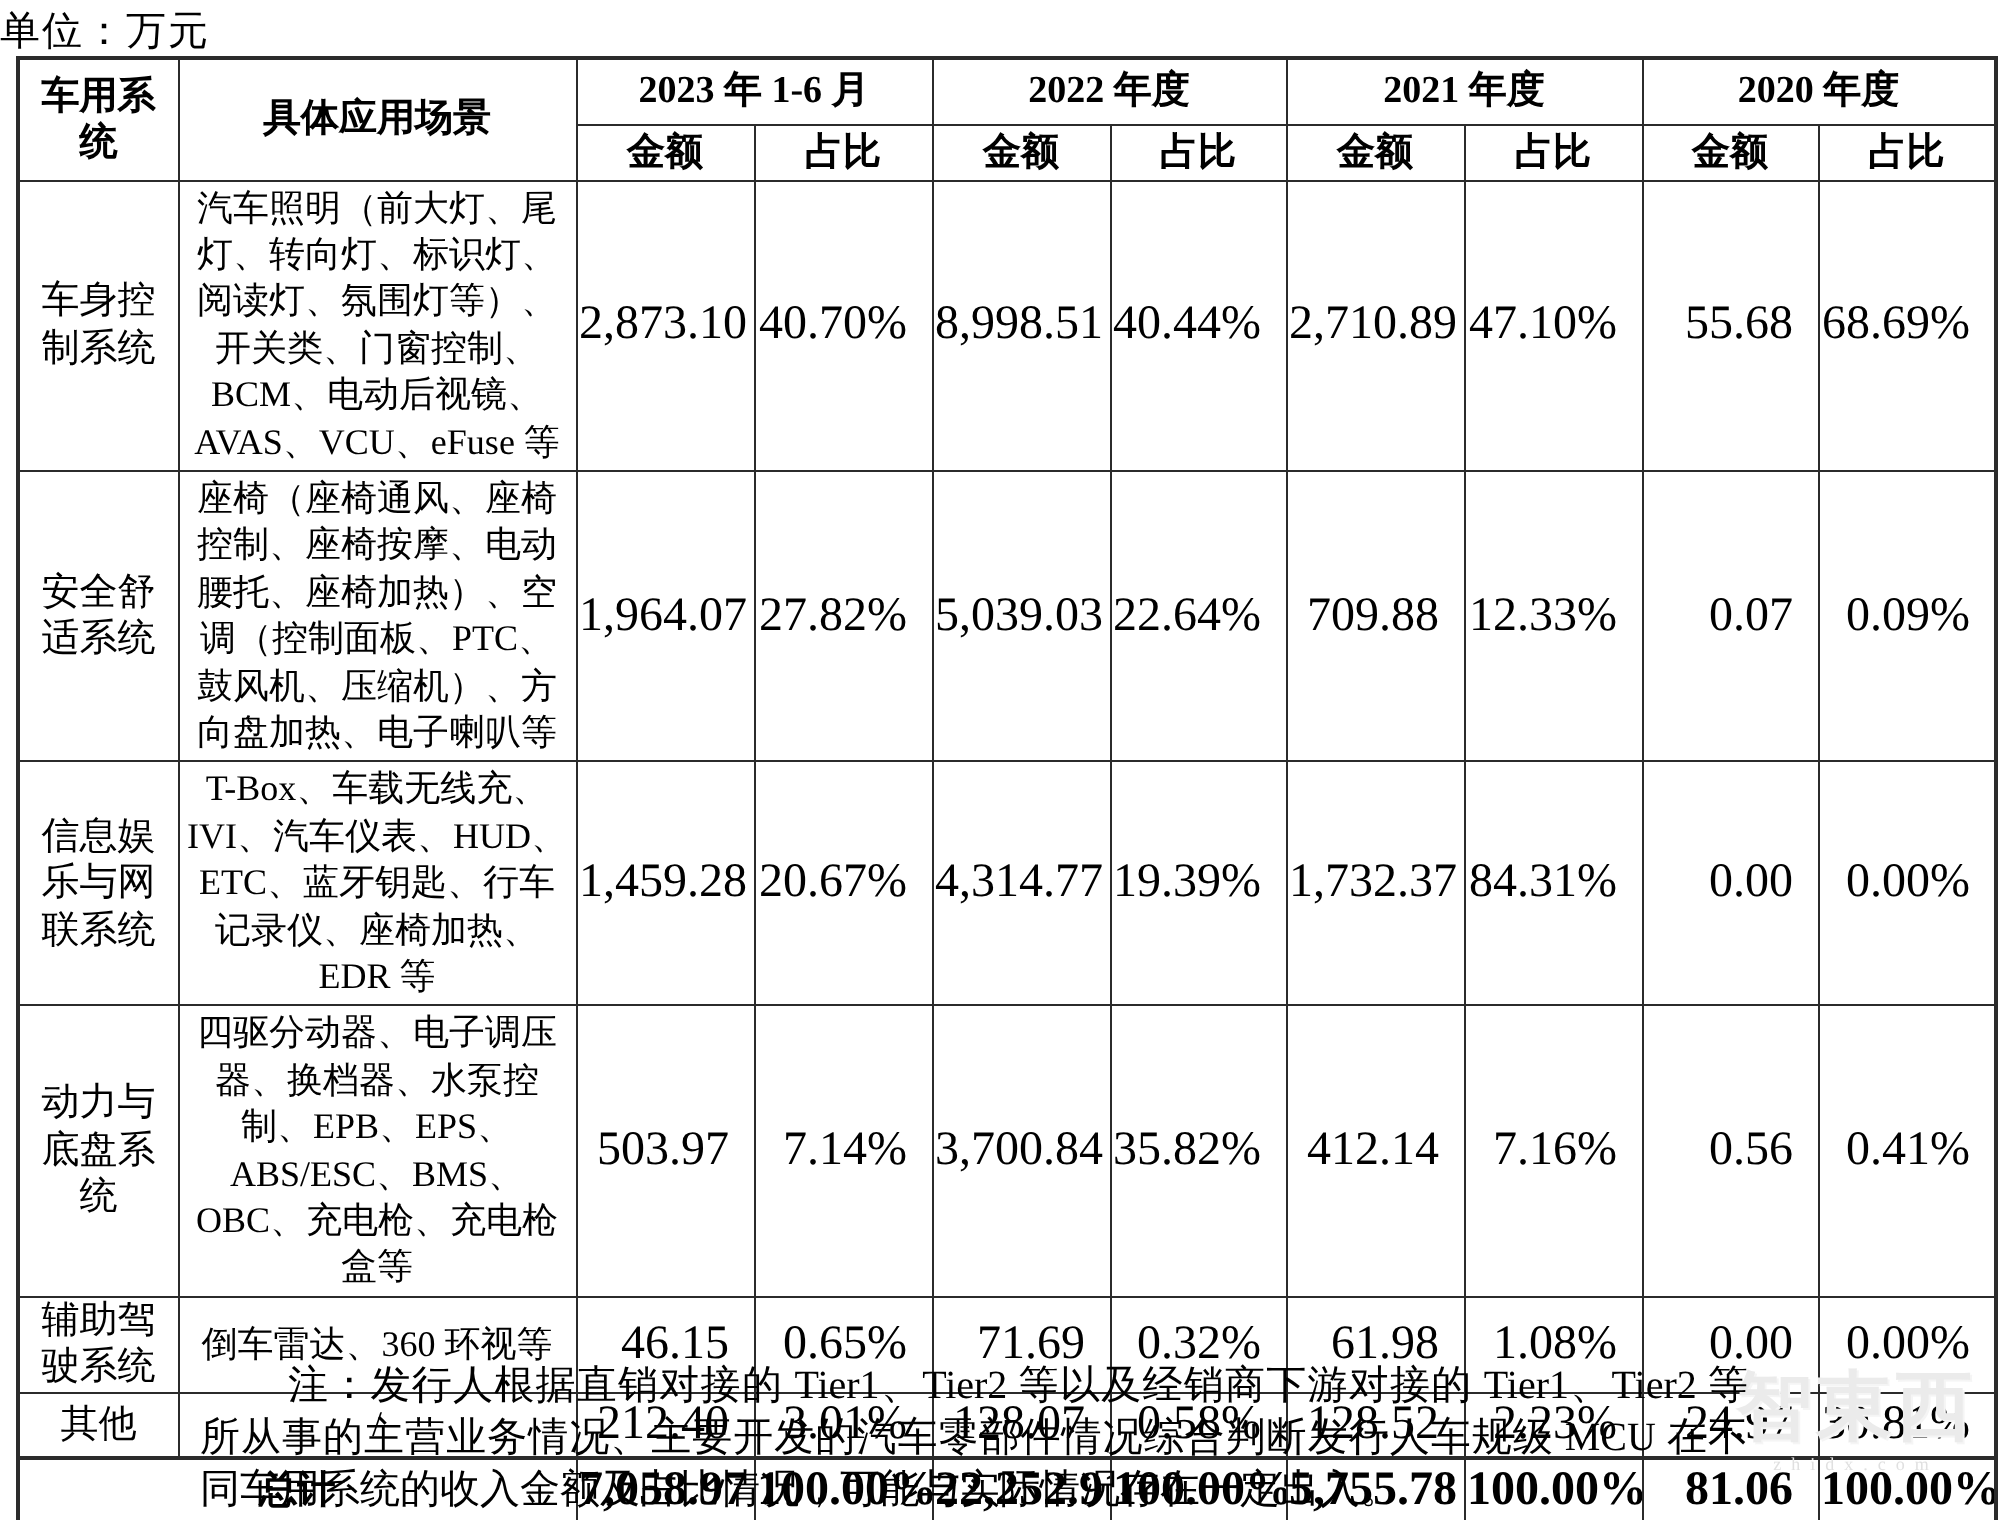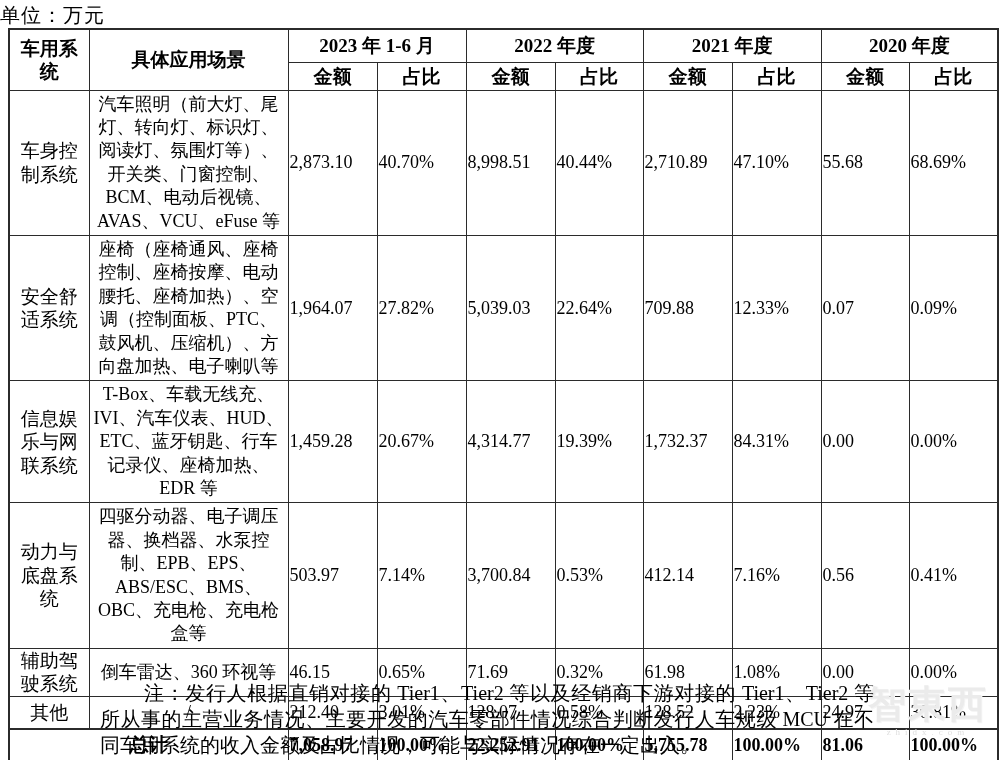--- a/index.html
+++ b/index.html
@@ -55,21 +55,22 @@
     line-height: 23.5px;
     padding: 0 7px;
   }
   td.scn {
     font-size: 18px;
     text-align: center;
     line-height: 23.4px;
     padding: 2px 3px;
   }
   td.num {
-    font-size: 18px;
+    font-size: 24px;
+    text-align: right;
     padding-right: 12px;
     white-space: nowrap;
   }
   tr.total td {
     border-top: 2px solid #2b2b2b;
     font-weight: bold;
   }
   td.total-label {
     font-size: 19px;
     text-align: center;
@@ -190,21 +191,21 @@
       <td class="num">0.00</td>
       <td class="num">0.00%</td>
     </tr>
 
     <tr class="r4">
       <td class="sys">动力与底盘系统</td>
       <td class="scn">四驱分动器、电子调压器、换档器、水泵控制、EPB、EPS、ABS/ESC、BMS、OBC、充电枪、充电枪盒等</td>
       <td class="num">503.97</td>
       <td class="num">7.14%</td>
       <td class="num">3,700.84</td>
-      <td class="num">0.53%</td>
+      <td class="num">35.82%</td>
       <td class="num">412.14</td>
       <td class="num">7.16%</td>
       <td class="num">0.56</td>
       <td class="num">0.41%</td>
     </tr>
 
     <tr class="r5">
       <td class="sys">辅助驾驶系统</td>
       <td class="scn">倒车雷达、360 环视等</td>
       <td class="num">46.15</td>

